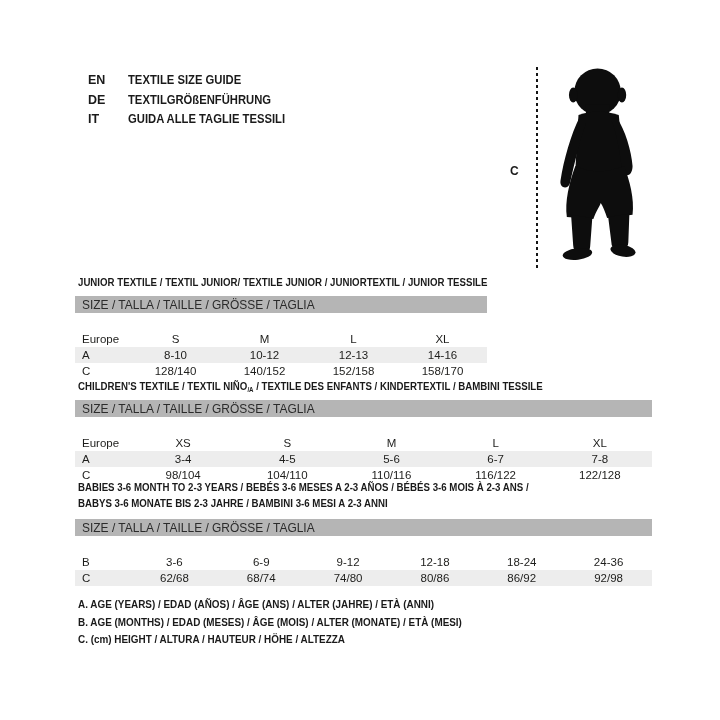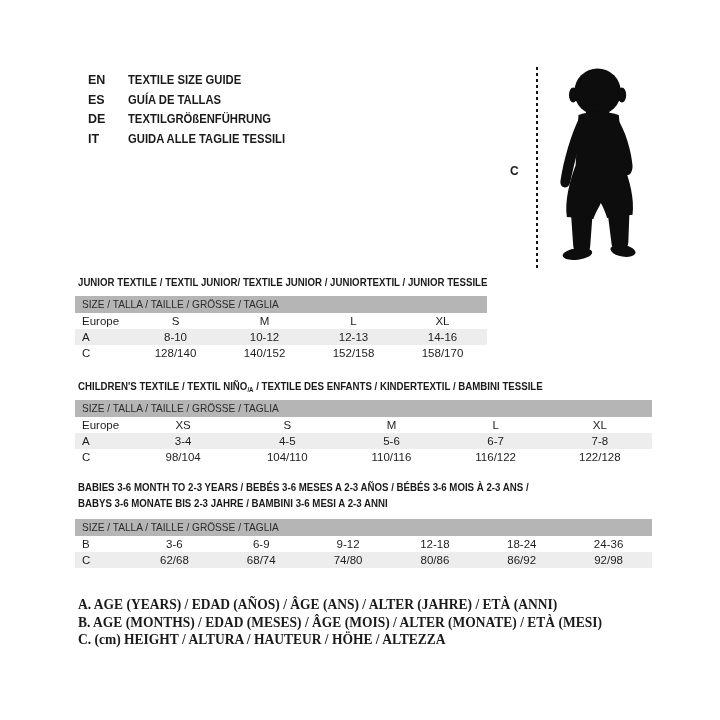--- a/index.html
+++ b/index.html
@@ -22,40 +22,37 @@
   .fig-label{left:510px;top:164px;font-size:12px;font-weight:bold;}
   .fig-svg{left:545px;top:60px;}
 
   
   .sec-title{font-size:11px;font-weight:bold;line-height:16px;white-space:nowrap;}
   .sub{font-size:7px;vertical-align:-2px;font-weight:bold;}
 
   
   .table-block{position:absolute;}
   .size-bar{background:#b5b5b5;height:17px;line-height:17px;padding-left:7px;
-    font-size:11px;color:#2b2b2b;margin-bottom:0;box-sizing:border-box;}
+    font-size:13px;color:#2b2b2b;margin-bottom:18px;box-sizing:border-box;}
   table.size-table{border-collapse:collapse;table-layout:fixed;width:100%;}
   table.size-table td{font-size:11.5px;color:#1d1d1b;text-align:center;padding:0;height:16px;
     white-space:nowrap;overflow:hidden;}
   table.size-table td:first-child{text-align:left;padding-left:7px;margin-left:34px;}
   table.size-table tr:nth-child(2){background:#ededed;}
 
   
   .notes{left:78px;top:596px;}
-  .note-line{height:17.5px;line-height:17.5px;font-size:15px;font-weight:bold;white-space:nowrap;font-family:Liberation Serif, serif;}
+  .note-line{height:17.5px;line-height:17.5px;font-size:11px;font-weight:bold;white-space:nowrap;}
 </style>
 </head>
 <body>
 
 <div class="abs langs">
   <div class="lang-row">
     <span class="lang-code">EN</span><span class="cond90">TEXTILE SIZE GUIDE</span>
-  </div>
-  <div class="lang-row">
-    <span class="lang-code">ES</span><span class="cond90">GUÍA DE TALLAS</span>
   </div>
   <div class="lang-row">
     <span class="lang-code">DE</span><span class="cond90">TEXTILGRÖßENFÜHRUNG</span>
   </div>
   <div class="lang-row">
     <span class="lang-code">IT</span><span class="cond90">GUIDA ALLE TAGLIE TESSILI</span>
   </div>
 </div>
 
 <div class="abs dash-line"></div>

